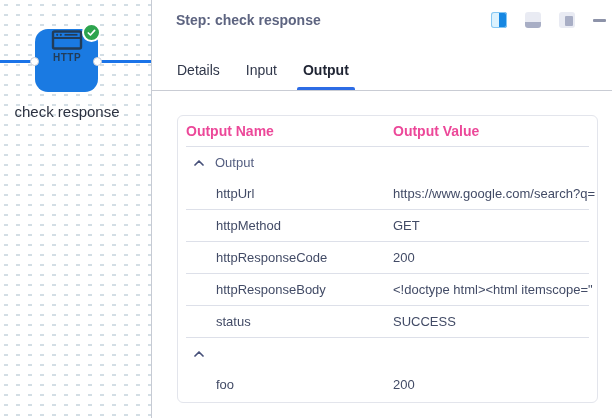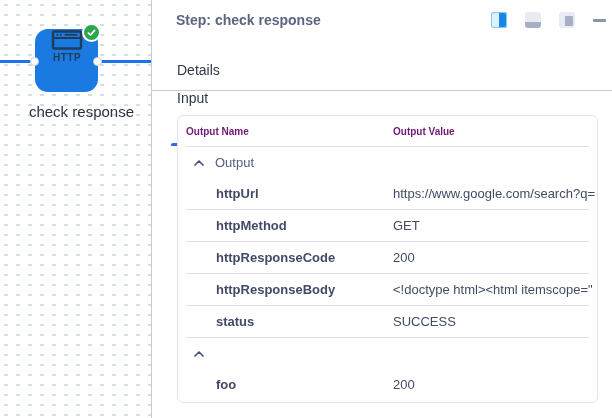--- a/index.html
+++ b/index.html
@@ -22,60 +22,60 @@
 
   .badge { position:absolute; left:82px; top:23px; width:19px; height:19px;
            background:#2da44e; border:2px solid #fff; border-radius:50%;
            display:flex; align-items:center; justify-content:center; }
 
   .port { position:absolute; width:9px; height:9px; background:#fff;
           border:1.5px solid #c9ced8; border-radius:50%; }
   .port.left  { left:30px; top:57px; }
   .port.right { left:93px; top:57px; }
 
-  .node-label { position:absolute; left:0; top:103px; width:134px; text-align:right;
+  .node-label { position:absolute; left:0; top:103px; width:134px; text-align:center;
                 font-size:15px; color:#2b3140; }
 
   
   .panel { position:absolute; left:152px; top:0; width:460px; height:418px; background:#fff; }
 
   .panel-header { position:absolute; left:0; top:12px; right:6px; display:flex; align-items:center; }
   .panel-title { font-size:14px; font-weight:bold; color:#5d6480; margin-left:24px; flex:1; }
   .header-icons { display:flex; align-items:center; gap:18px; }
   .hicon { width:16px; height:16px; border-radius:3px; cursor:pointer; }
   .icon-split { background:linear-gradient(to right, #dcf2fe 50%, #1687e2 50%);
                 box-shadow: inset 0 0 0 1px #85c7f3; }
   .icon-bottom { background:linear-gradient(to bottom, #e9ebf3 60%, #a8aec5 60%); }
   .icon-float { background:#e9ebf3; position:relative; }
   .icon-float::after { content:""; position:absolute; right:2px; top:4px; width:8px; height:10px;
                        background:#a8aec5; border-radius:1px; }
   .icon-minus { width:13px; height:3px; background:#8d93a9; border-radius:1px; cursor:pointer; }
 
-  .tabs { position:absolute; left:25px; top:62px; display:flex;flex-direction:column; }
+  .tabs { position:absolute; left:25px; top:62px; display:flex; }
   .tab { font-size:14px; color:#30374a; margin-right:26px; padding-bottom:12px;
          position:relative; cursor:pointer; }
   .tab.active { font-weight:bold; color:#1f2433; }
   .tab.active::after { content:""; position:absolute; left:-6px; right:-6px; bottom:0;
                        height:3px; background:#2d6ce5; border-radius:2px 2px 0 0; }
   .tabbar-line { position:absolute; left:0; right:0; top:90px; height:1px; background:#c9ccd4; }
 
   
   .table { position:absolute; left:25px; top:115px; width:421px;
            border:1px solid #e3e5ec; border-radius:6px; background:#fff;
            padding-bottom:2px; overflow:hidden; }
   .thead { display:grid; grid-template-columns:215px 1fr; height:30px; align-items:center;
-           font-size:10px; font-weight:bold; color:#701a75; }
+           font-size:14px; font-weight:bold; color:#ec4899; }
   .thead .c1 { padding-left:8px; }
   .hline { height:1px; background:#dde0e9; margin:0 8px; }
   .trow { display:grid; grid-template-columns:215px 1fr; height:31px; align-items:center;
           font-size:13px; color:#424b66; }
   .trow .c2 { overflow:hidden; white-space:nowrap; }
   .trow.group .c1 { padding-left:16px; display:flex; align-items:center; gap:11px;
                     color:#545e80; cursor:pointer; }
-  .trow.data .c1 { padding-left:38px;font-weight:bold; }
+  .trow.data .c1 { padding-left:38px; }
 </style>
 </head>
 <body>
 
 <div class="stage">
 
   <div class="canvas"></div>
   <div class="flow-line"></div>
 
   <div class="node">

